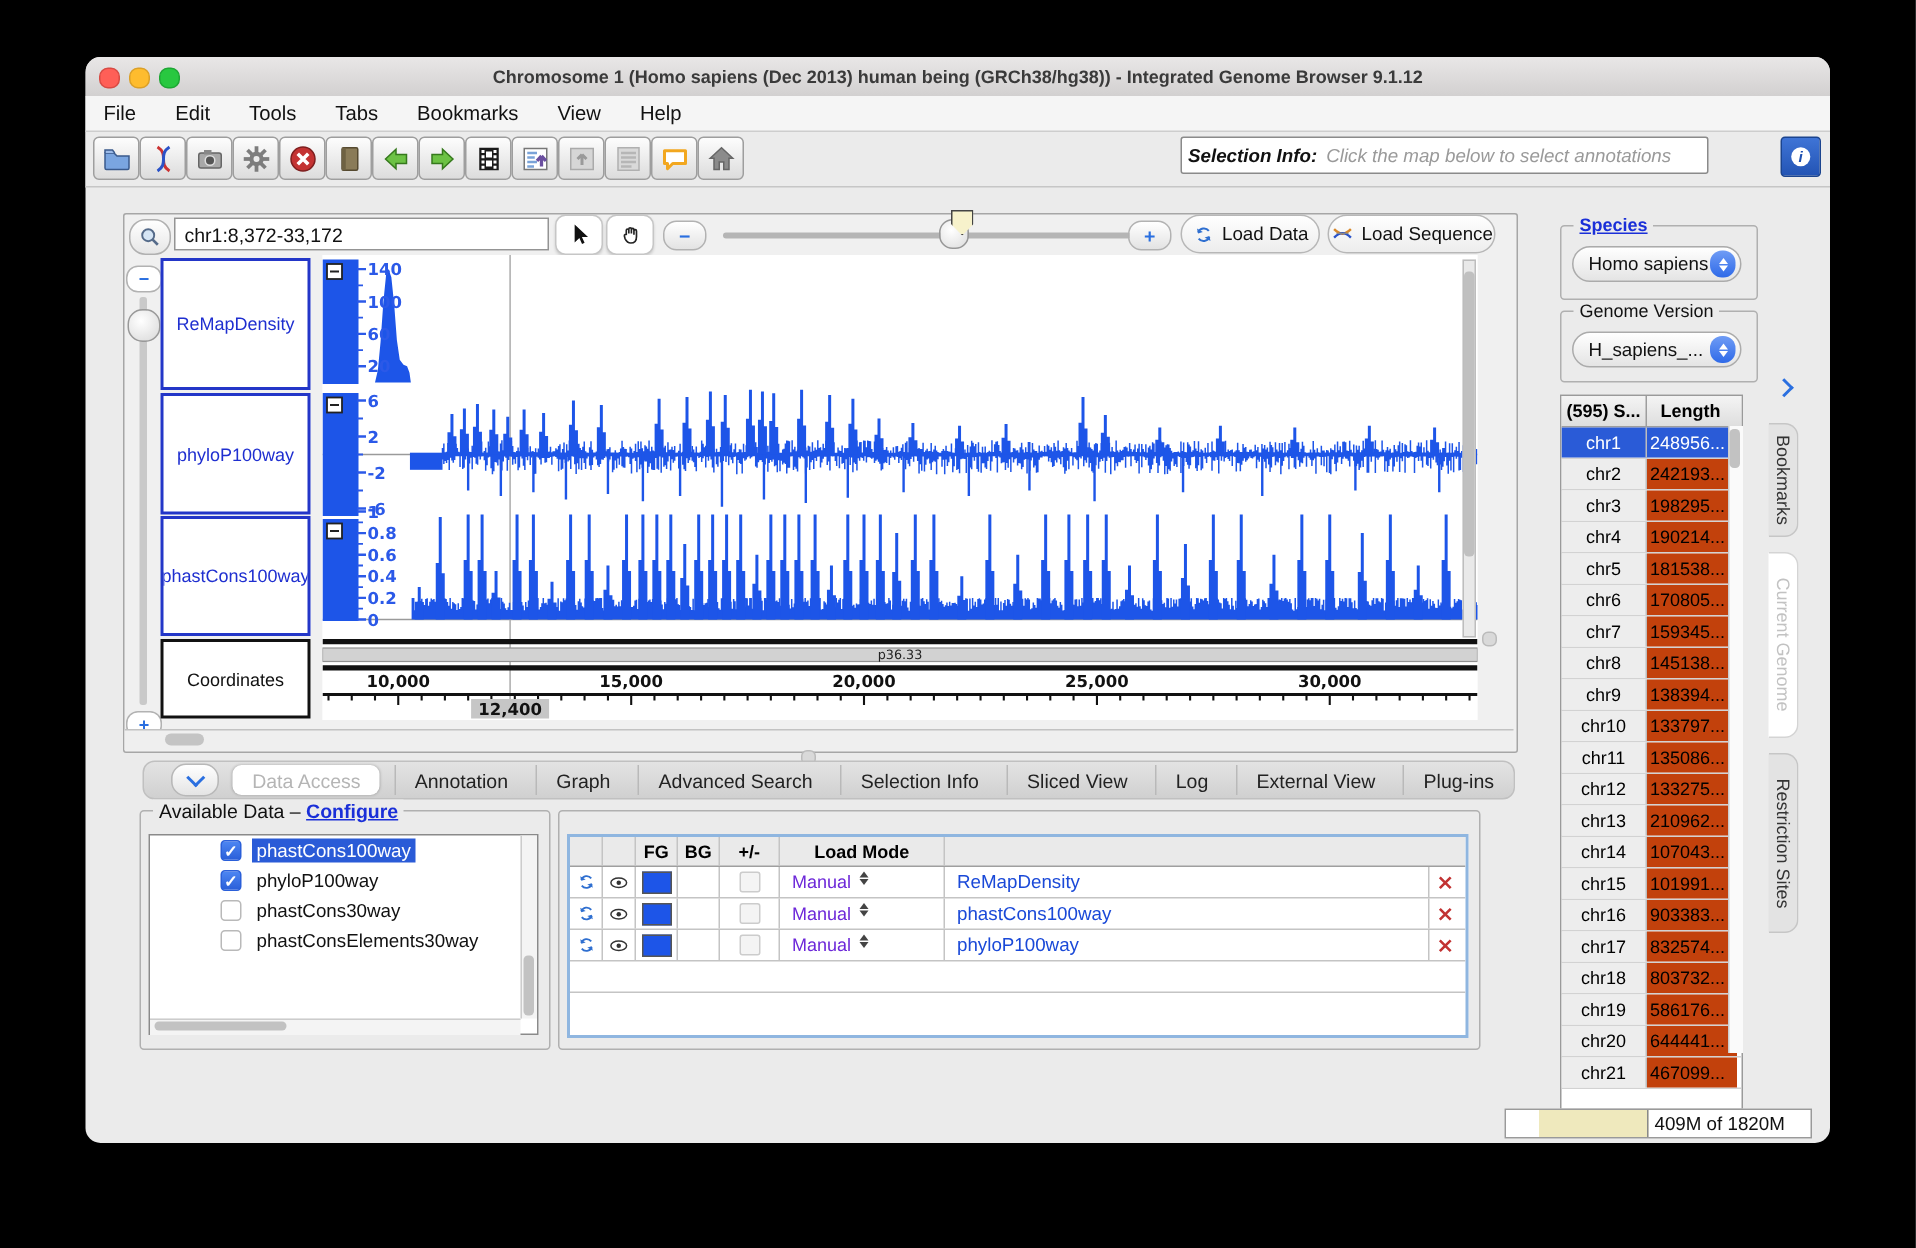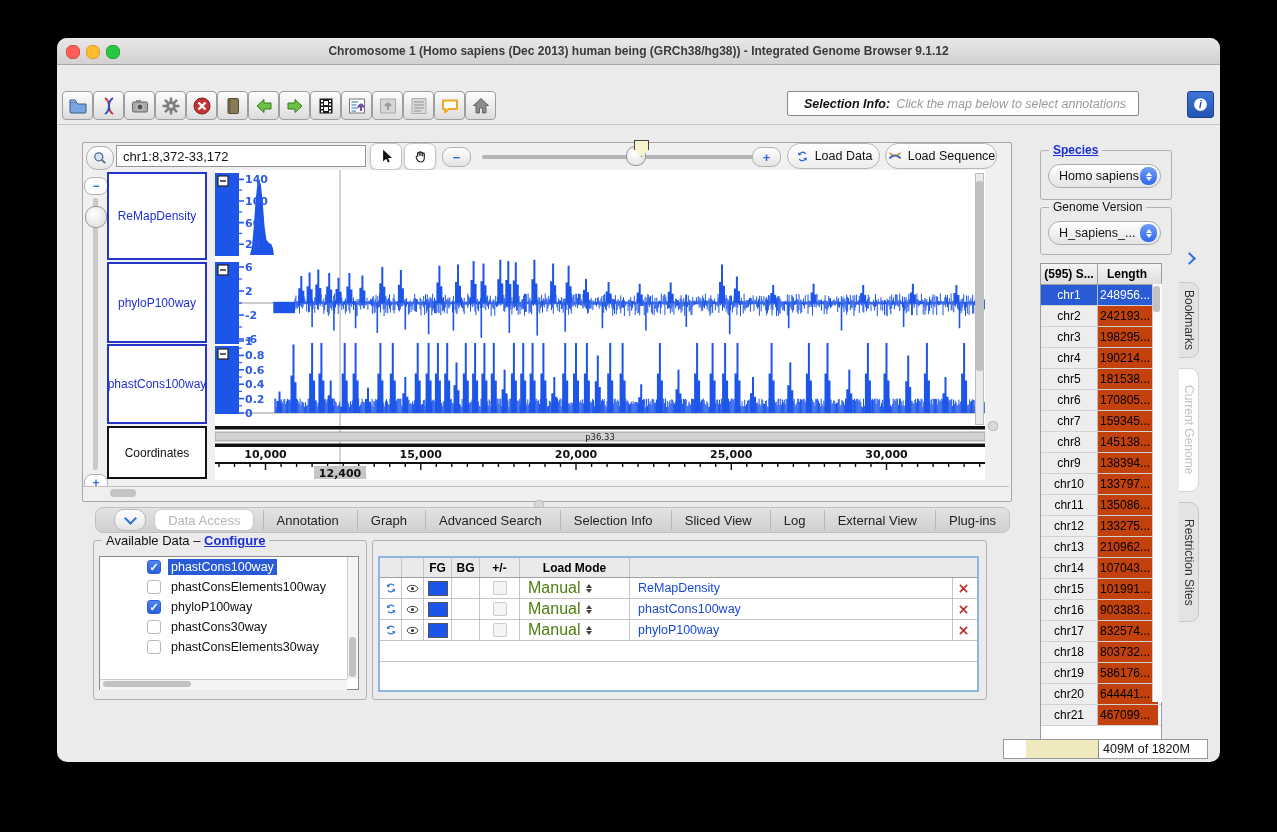--- a/index.html
+++ b/index.html
@@ -1,37 +1,37 @@
 <!DOCTYPE html>
 <html><head>
 <meta charset="utf-8">
 <style>
   html,body{margin:0;padding:0;background:#000;}
   #stage{position:relative;width:1277px;height:832px;background:#000;overflow:hidden;
-         font-family:"Liberation Sans",sans-serif;border-radius:32px;-webkit-font-smoothing:antialiased;}
+         font-family:"Liberation Sans",sans-serif;-webkit-font-smoothing:antialiased;}
   .abs{position:absolute;}
   
   #window{left:57px;top:38px;width:1163px;height:724px;background:#ebebeb;border-radius:10px;
           box-shadow:0 20px 60px rgba(0,0,0,.6);}
   #titlebar{left:57px;top:38px;width:1163px;height:26px;border-radius:10px 10px 0 0;
             background:linear-gradient(#e9e7e7,#d2d0d0);border-bottom:1px solid #a9a9a9;}
   .light{width:12px;height:12px;border-radius:6px;top:45px;}
   #light-close{left:66px;background:#ff5f57;border:1px solid #d84b44;}
   #light-min{left:86px;background:#febc2e;border:1px solid #dba028;}
   #light-zoom{left:106px;background:#28c840;border:1px solid #1ea734;}
   #title{left:57px;top:38px;width:1163px;height:26px;line-height:26px;text-align:center;
          font-size:12px;font-weight:bold;color:#3a3a3a;}
   #menubar{left:57px;top:64px;width:1163px;height:24px;background:#f5f5f5;border-bottom:1px solid #cdcdcd;
            display:flex;align-items:center;padding-left:12px;box-sizing:border-box;gap:26px;}
   .menu-item{font-size:13.5px;color:#111;}
   #toolbar{left:57px;top:88px;width:1163px;height:36px;background:#ebebeb;border-bottom:1px solid #c6c6c6;}
   .tool-btn{top:91px;width:29px;height:27px;border:1px solid #9e9e9e;border-radius:4px;
             background:linear-gradient(#fdfdfd,#dcdcdc);display:flex;align-items:center;justify-content:center;}
   #selinfo{left:787px;top:91px;width:352px;height:25px;background:#fff;border:1px solid #8a8a8a;border-radius:2px;
-           display:flex;align-items:center;padding-left:16px;box-sizing:border-box;}
+           display:flex;align-items:center;padding-left:4px;box-sizing:border-box;}
   #selinfo .lbl{font-size:12.5px;font-weight:bold;font-style:italic;color:#111;margin-right:6px;}
   #selinfo .txt{font-size:12.5px;font-style:italic;color:#9a9a9a;}
   #info-btn{left:1187px;top:91px;width:25px;height:25px;background:linear-gradient(#3f74d6,#2354b4);
             border:1px solid #1b448f;border-radius:3px;display:flex;align-items:center;justify-content:center;}
   
   #main-panel{left:82px;top:142px;width:928px;height:358px;border:1px solid #a6a6a6;background:#f0f0f0;border-radius:2px;}
   #mag-btn{left:86px;top:146px;width:26px;height:22px;border-radius:11px;border:1px solid #b0b0b0;
            background:linear-gradient(#fff,#e6e6e6);display:flex;align-items:center;justify-content:center;}
   #range-input{left:116px;top:145px;width:242px;height:20px;border:1px solid #949494;font-size:13px;
                padding:0 0 0 6px;font-family:"Liberation Sans",sans-serif;color:#111;}
@@ -129,40 +129,49 @@
   #dm-box{left:378px;top:556px;width:601px;height:136px;background:#fff;border:2px solid #8fb6e0;box-sizing:border-box;overflow:hidden;}
   .dm-row{display:flex;height:20px;border-bottom:1px solid #c4c4c4;}
   .dm-row.hdr{height:19px;background:#eaeaea;border-bottom:1px solid #9f9f9f;font-weight:bold;font-size:12px;}
   .dm-c{display:flex;align-items:center;justify-content:center;border-right:1px solid #c4c4c4;box-sizing:border-box;height:100%;}
   .dm-c.l{justify-content:flex-start;padding-left:8px;}
   .c0{width:22px;} .c1{width:22px;} .c2{width:28px;} .c3{width:28px;} .c4{width:40px;}
   .c5{width:110px;} .c6{width:323px;} .c7{width:20px;border-right:none;}
   .fg-swatch{width:18px;height:13px;border:1px solid #555;}
   .mini-cb{width:12px;height:12px;border:1px solid #ccc;border-radius:2px;background:#f4f4f4;}
   .dm-track{color:#1a49d8;font-size:12.5px;}
-  .dm-load{font-size:16px;color:#4d7c0f;display:flex;align-items:center;gap:6px;width:100%;padding-left:8px;box-sizing:border-box;}
+  .dm-load{font-size:12px;color:#6d28d9;display:flex;align-items:flex-start;gap:6px;width:100%;padding-left:8px;box-sizing:border-box;}
   .udarrows{display:flex;flex-direction:column;gap:1px;}
   .udarrows .tri-up{border-bottom-color:#444;} .udarrows .tri-dn{border-top-color:#444;}
   
   #status-box{left:1003px;top:739px;width:205px;height:20px;border:1px solid #9a9a9a;background:#fff;
               display:flex;align-items:center;box-sizing:border-box;}
   #mem-gauge{width:73px;height:18px;background:#efe9bd;border-right:1px solid #8a8a8a;margin-left:22px;box-sizing:border-box;}
   #mem-text{font-size:12.5px;color:#111;padding-left:4px;}
 </style>
 </head>
 <body>
 
 <div id="stage">
   <div class="abs" id="window"></div>
   <div class="abs" id="titlebar"></div>
   <div class="abs light" id="light-close"></div>
   <div class="abs light" id="light-min"></div>
   <div class="abs light" id="light-zoom"></div>
   <div class="abs" id="title">Chromosome 1  (Homo sapiens (Dec 2013) human being (GRCh38/hg38)) - Integrated Genome Browser 9.1.12</div>
 
+  <div class="abs" id="menubar">
+      <div class="menu-item">File</div>
+      <div class="menu-item">Edit</div>
+      <div class="menu-item">Tools</div>
+      <div class="menu-item">Tabs</div>
+      <div class="menu-item">Bookmarks</div>
+      <div class="menu-item">View</div>
+      <div class="menu-item">Help</div>
+    </div>
   <div class="abs" id="toolbar"></div>
 
   <div class="abs" id="selinfo">
     <span class="lbl">Selection Info:</span>
     <span class="txt">Click the map below to select annotations</span>
   </div>
   <div class="abs" id="info-btn">
     <svg width="17" height="17" viewBox="0 0 20 20">
       <circle cx="10" cy="10" r="7.5" fill="#fff"></circle>
       <text x="10" y="14.5" text-anchor="middle" font-size="12" font-weight="bold" font-style="italic" fill="#1d4fb0">i</text>
@@ -502,24 +511,20 @@
   <div class="abs fieldset" id="avail-fs">
     <span class="legend"><span>Available Data –</span>
       <a>Configure</a></span>
   </div>
   <div class="abs" id="avail-list">
       <div class="av-item hl">
         <span class="cb on"></span>
         <span class="lab">phastCons100way</span>
       </div>
       <div class="av-item">
-        <span class="cb"></span>
-        <span class="lab">phastConsElements100way</span>
-      </div>
-      <div class="av-item">
         <span class="cb on"></span>
         <span class="lab">phyloP100way</span>
       </div>
       <div class="av-item">
         <span class="cb"></span>
         <span class="lab">phastCons30way</span>
       </div>
       <div class="av-item">
         <span class="cb"></span>
         <span class="lab">phastConsElements30way</span>

